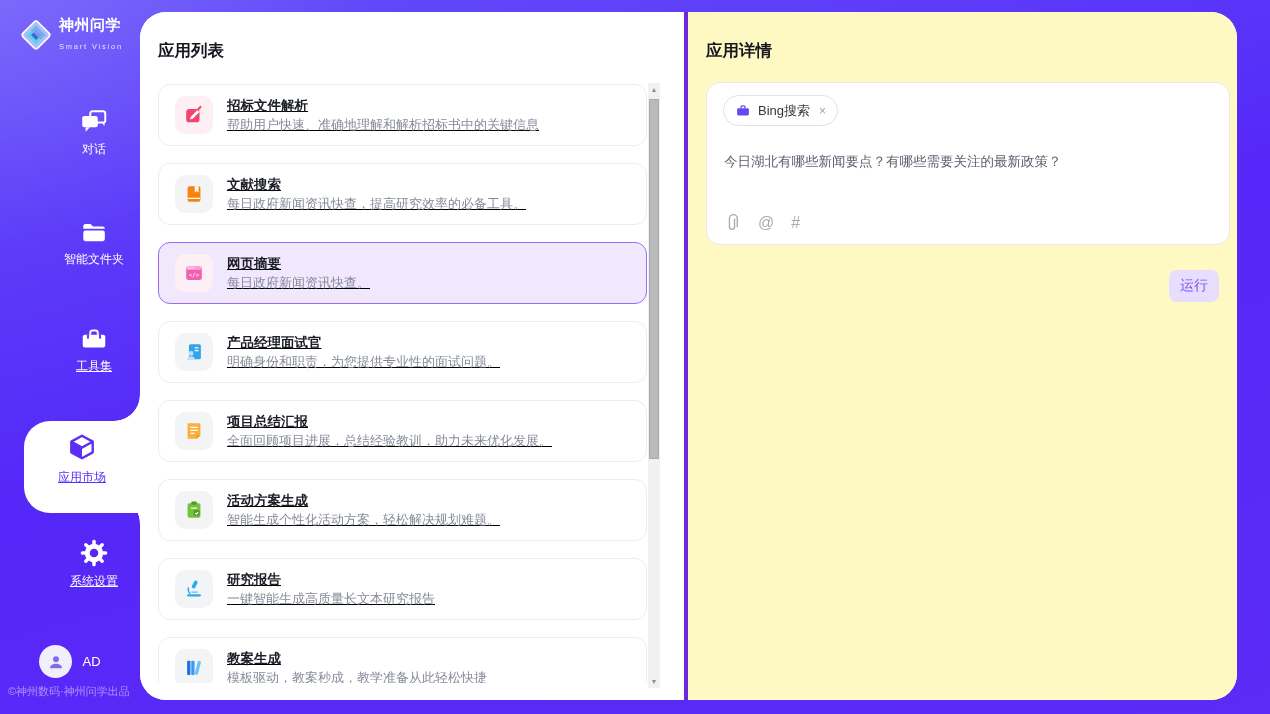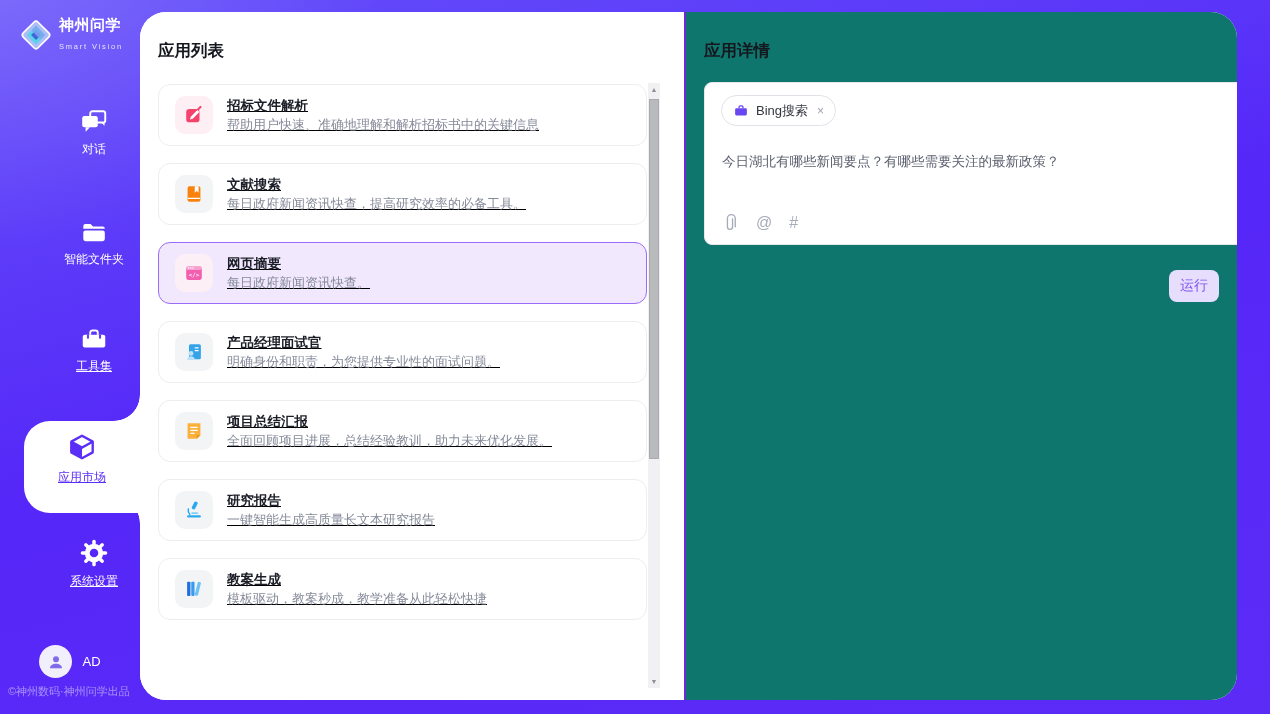--- a/index.html
+++ b/index.html
@@ -12,21 +12,21 @@
     background-image:radial-gradient(700px 480px at -4% -6%, rgba(255,255,255,.18), rgba(255,255,255,0) 62%),
                      linear-gradient(165deg,#6450fa 0%,#5527f8 48%,#5c2bf6 100%);
   }
 
   
   .content {
     position:absolute; left:140px; top:12px; width:1097px; height:688px;
     background:#fff; border-radius:26px; overflow:hidden; display:flex;
   }
   .list-panel { position:relative; width:544px; background:#fff; }
-  .detail-panel { position:relative; flex:1; background:#0f766e; border-left:2px solid #6d28d9; }
+  .detail-panel { position:relative; flex:1; background:#fef9c3; border-left:4px solid #6d28d9; }
 
   .panel-title { position:absolute; left:18px; top:28px; font-size:16.5px; font-weight:700; color:#15171f; }
 
   
   .list-viewport { position:absolute; left:0; top:60px; width:100%; height:611px; overflow:hidden; }
   .cards { position:absolute; left:18px; top:12px; width:489px; }
   .app-card {
     position:relative; width:489px; height:62px; margin-bottom:17px;
     background:#fff; border:1px solid #ededf1; border-radius:12px;
     display:flex; align-items:center; padding:0 16px; cursor:pointer;
@@ -41,22 +41,22 @@
   .app-desc { font-size:13px; color:#868b9a; line-height:19px; white-space:nowrap; }
 
   
   .scrollbar { position:absolute; right:24px; top:71px; width:12px; height:605px; background:#f1f1f3; }
   .scroll-arrow { position:absolute; left:0; width:12px; height:13px; color:#8f8f94; font-size:7px; line-height:13px; text-align:center; }
   .scroll-arrow.up { top:0; } .scroll-arrow.down { bottom:0; }
   .scroll-thumb { position:absolute; left:1px; top:16px; width:10px; height:360px; background:#b9babc; border:1px solid #a9aaad; }
 
   
   .detail-card {
-    position:absolute; left:18px; top:70px; width:564px; height:163px;
-    background:#fff; border:1px solid #e7e7ec; border-radius:8px;
+    position:absolute; left:18px; top:70px; width:524px; height:163px;
+    background:#fff; border:1px solid #e7e7ec; border-radius:14px;
   }
   .tool-chip {
     position:absolute; left:16px; top:12px; height:31px;
     display:inline-flex; align-items:center; gap:7px; padding:0 11px;
     background:#fff; border:1px solid #e1e1e8; border-radius:17px; cursor:pointer;
   }
   .tool-chip .chip-label { font-size:13px; color:#33363f; }
   .tool-chip .chip-close { font-size:12px; color:#9ca1ad; margin-left:2px; cursor:pointer; }
   .prompt-text { position:absolute; left:17px; top:69px; width:480px; font-size:13.5px; color:#5a5f6d; line-height:20px; cursor:text; }
   .attach-row { position:absolute; left:17px; top:130px; display:flex; align-items:center; gap:17px; }
@@ -270,20 +270,35 @@
                   <path d="M15 20.5v-4h4z" fill="#e8940f"></path>
                   <path d="M8 8h8M8 11.3h8M8 14.6h4.5" stroke="#fff" stroke-width="1.3"></path>
                 </svg>
               </span>
     <span class="app-text">
       <span class="app-name" style="display:block;">项目总结汇报</span>
       <span class="app-desc" style="display:block;">全面回顾项目进展，总结经验教训，助力未来优化发展。</span>
     </span>
   </div>
 
+  <div class="app-card">
+    <span class="app-icon" style="background: rgb(243, 244, 246);">
+                <svg width="22" height="22" viewBox="0 0 24 24">
+                  <rect x="5" y="4.5" width="14" height="16" rx="2" fill="#74c13c"></rect>
+                  <rect x="9" y="2.8" width="6" height="3.6" rx="1.2" fill="#4f9a22"></rect>
+                  <path d="M8.5 10h7" stroke="#fff" stroke-width="1.2"></path>
+                  <circle cx="15" cy="15.2" r="3.4" fill="#4f9a22"></circle>
+                  <path d="M13.4 15.3l1.2 1.2 2-2.3" stroke="#fff" stroke-width="1.3" fill="none"></path>
+                </svg>
+              </span>
+    <span class="app-text">
+      <span class="app-name" style="display:block;">活动方案生成</span>
+      <span class="app-desc" style="display:block;">智能生成个性化活动方案，轻松解决规划难题。</span>
+    </span>
+  </div>
 
   <div class="app-card">
     <span class="app-icon" style="background: rgb(243, 244, 246);">
                 <svg width="22" height="22" viewBox="0 0 24 24">
                   <rect x="10.8" y="2.6" width="4" height="9" rx="1.7" transform="rotate(26 12.8 7)" fill="#2aa9ee"></rect>
                   <path d="M7.4 16.6A6.2 6.2 0 0 1 5.8 11" fill="none" stroke="#2aa9ee" stroke-width="1.7" stroke-linecap="round"></path>
                   <rect x="9" y="14.4" width="7.5" height="2" rx="1" fill="#7fd0f7"></rect>
                   <rect x="4.5" y="17.6" width="15" height="2.6" rx="1.3" fill="#2aa9ee"></rect>
                 </svg>
               </span>

